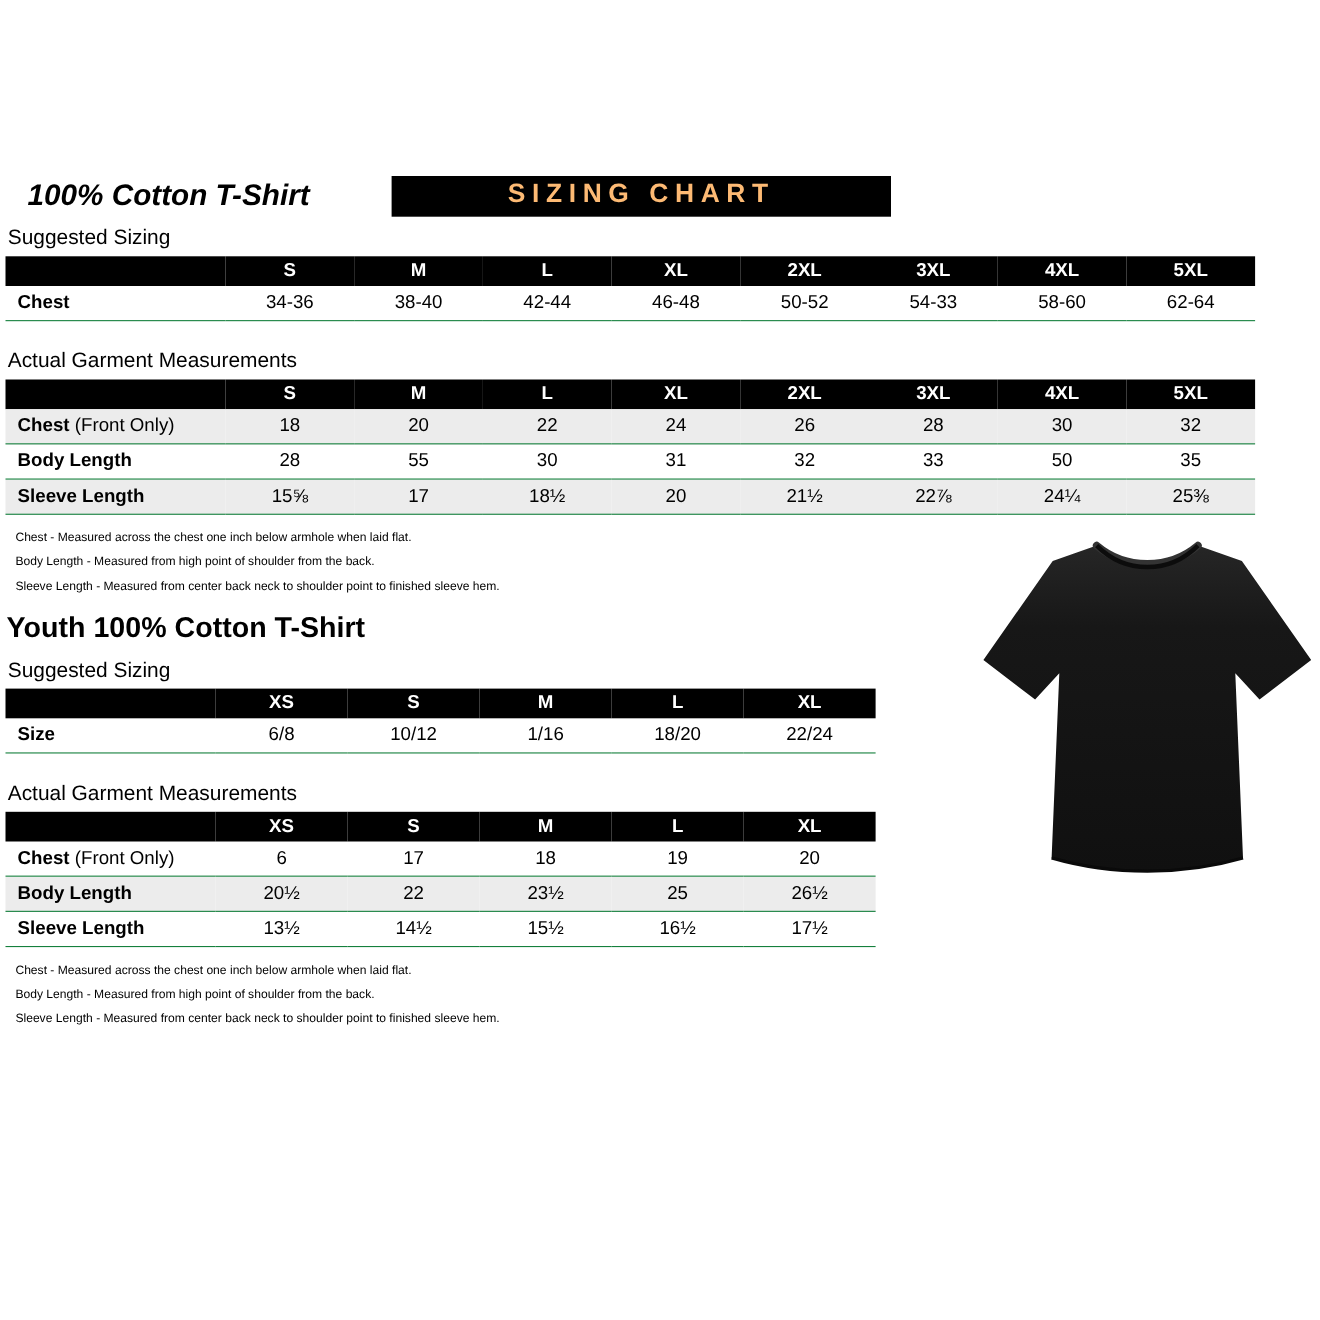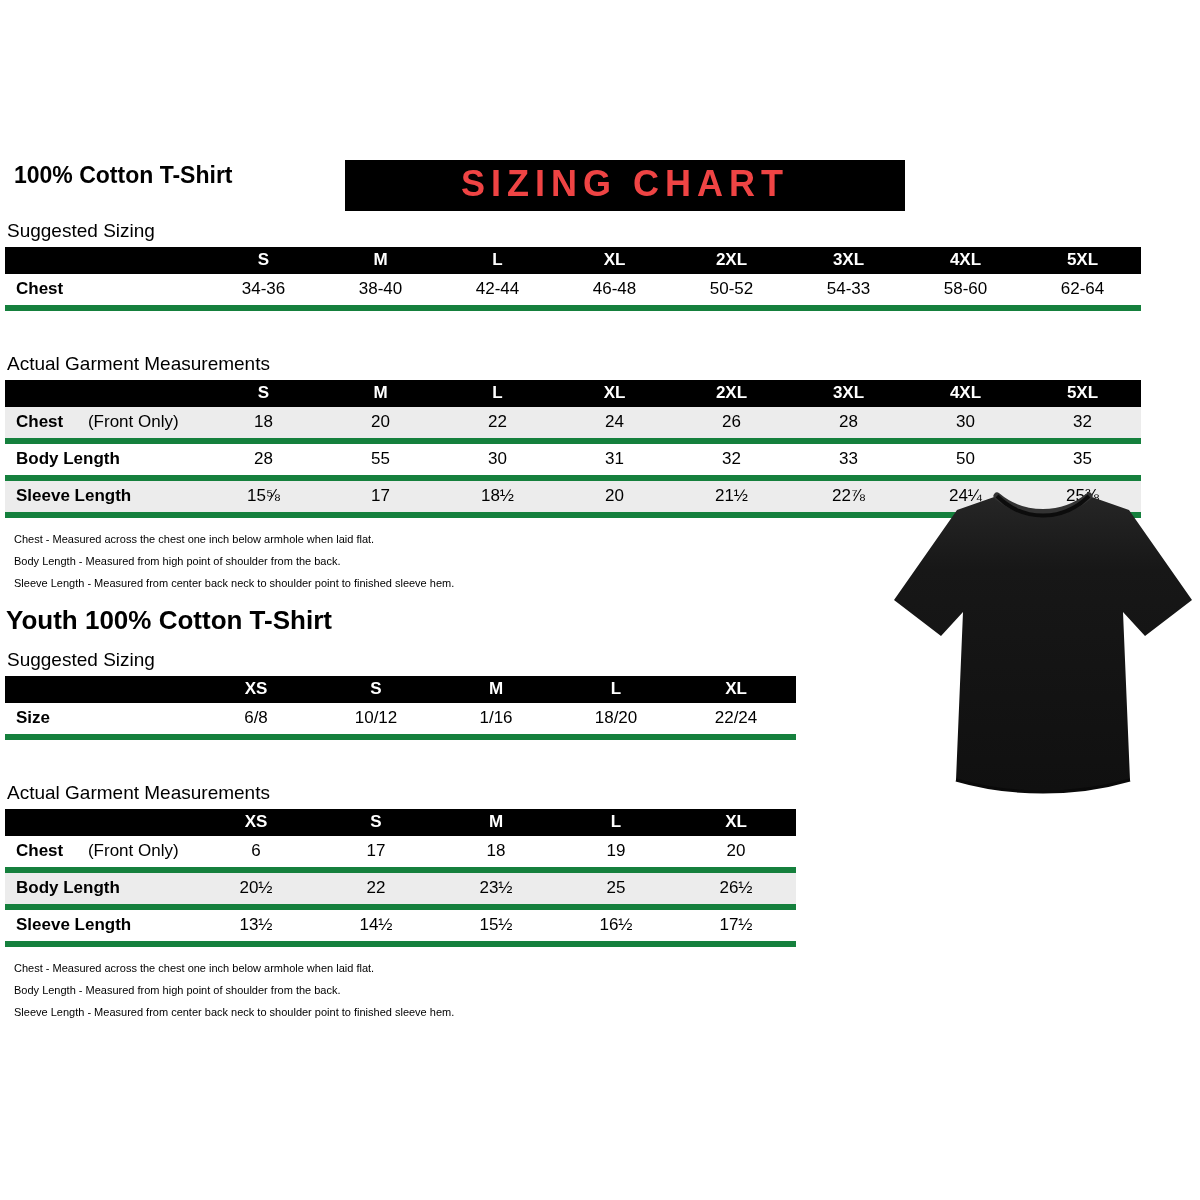--- a/index.html
+++ b/index.html
@@ -4,42 +4,42 @@
 <style>
   * { box-sizing: border-box; }
   html,body { margin:0; padding:0; }
   body {
     width:1200px; height:1200px; background:#ffffff; color:#000;
     font-family:"Liberation Sans", sans-serif; position:relative; overflow:hidden;
   }
   .content { position:absolute; top:160px; left:5px; width:1145px; }
 
   .top-row { display:flex; align-items:flex-start; }
-  .title { font-size:23px; font-weight:bold; margin:2px 0 0 9px; width:331px; }
+  .title { font-size:27px; font-weight:bold; margin:2px 0 0 20px; width:331px;font-style:italic; }
   .banner {
-    background:#000; color:#ef4444; font-size:36px; font-weight:bold;
-    letter-spacing:6px; text-align:center; width:560px; padding:3px 0 6px;
+    background:#000; color:#fdba74; font-size:24px; font-weight:bold;
+    letter-spacing:6px; text-align:center; width:454px; padding:3px 0 6px;
   }
 
   .section-label { font-size:19px; margin:9px 0 5px 2px; }
-  .section-label.tight { margin-top:42px; }
+  .section-label.tight { margin-top:26px; }
 
   table { border-collapse:collapse; table-layout:fixed; }
   table.adult { width:1136px; }
   table.youth { width:791px; }
   thead th {
     background:#000; color:#fff; font-size:17px; font-weight:bold;
     text-align:center; padding:3px 0 4px;
   }
   tbody td {
     font-size:17px; text-align:center; padding:5px 0 6px;
-    border-bottom:6px solid #15803d;
+    border-bottom:1px solid #15803d;
   }
   td.rowlabel { text-align:left; padding-left:11px; font-weight:bold; }
-  td.rowlabel .suffix { font-weight:normal;margin-left:20px; }
+  td.rowlabel .suffix { font-weight:normal; }
   tr.stripe { background:#ececec; }
 
   .notes { margin:15px 0 0 9px; }
   .note { font-size:11px; margin:0 0 10px; }
 
   .youth-title { font-size:26px; font-weight:bold; margin:16px 0 0 1px; }
 
   .tshirt-wrap { position:absolute; left:893px; top:476px; width:300px; height:345px; }
 </style>
 </head>

